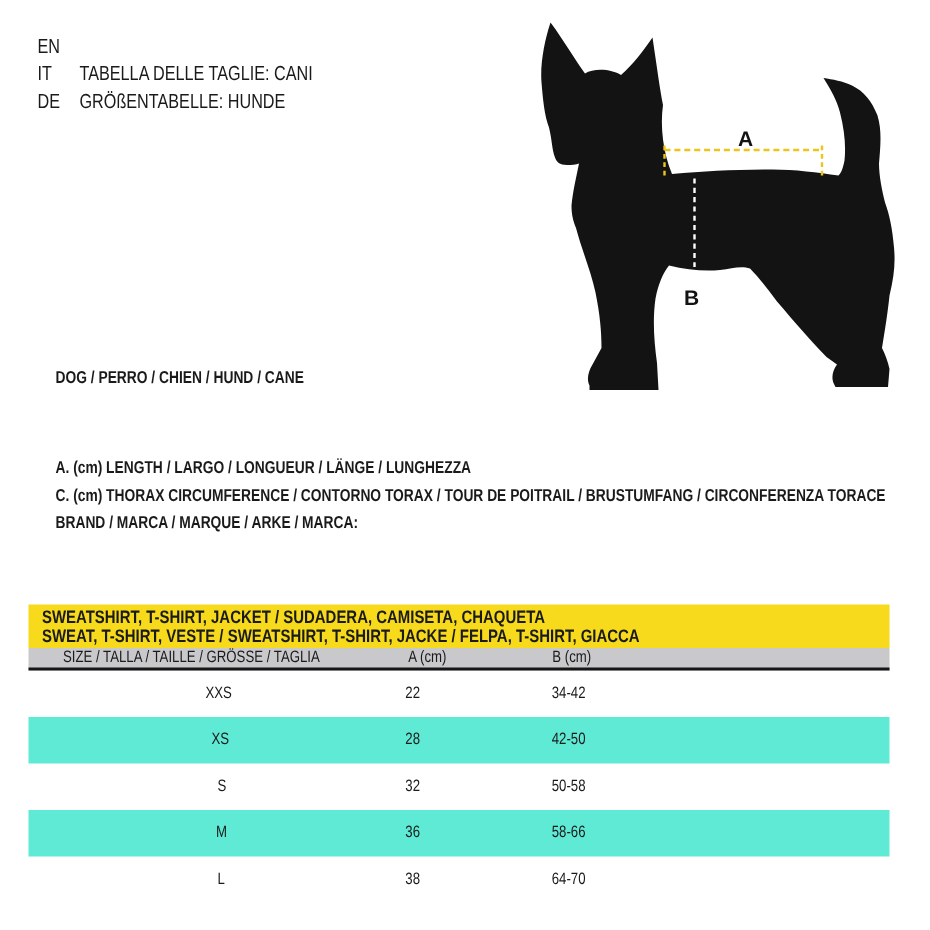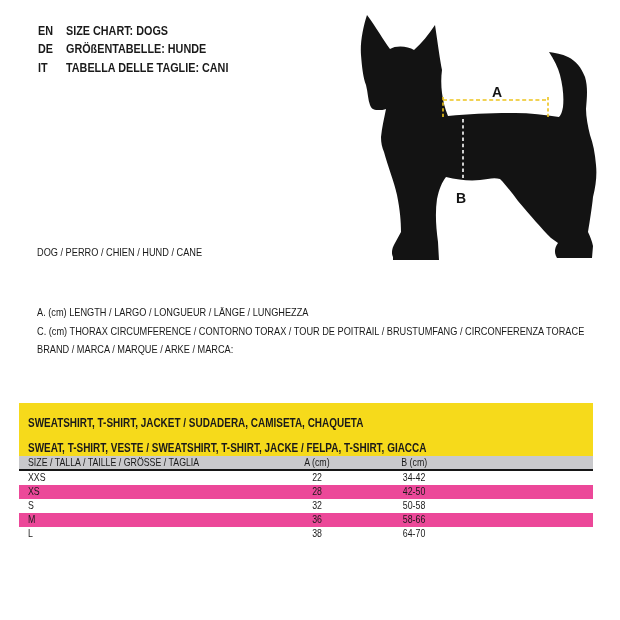--- a/index.html
+++ b/index.html
@@ -12,64 +12,63 @@
     background: #ffffff;
     overflow: hidden;
   }
   
   .cx { display: inline-block; transform: scaleX(0.8); transform-origin: 0 50%; white-space: nowrap; }
   .cx-c { display: inline-block; transform: scaleX(0.8); transform-origin: 50% 50%; white-space: nowrap; }
 
   
   .lang-block { position: absolute; left: 25px; top: 21px; }
   .lang-row { display: grid; grid-template-columns: 28px auto; height: 18.6px; align-items: center; }
-  .lang-row .code, .lang-row .label { font-size: 13.5px; font-weight: bold; margin-left: 13px; }
+  .lang-row .code, .lang-row .label { font-size: 13.5px; font-weight: normal; }
 
   
   .dog-figure { position: absolute; left: 330px; top: 5px; width: 290px; height: 265px; }
 
   
-  .caption { position: absolute; left: 25px; font-size: 11.5px; font-weight: normal; line-height: 13px; padding-left: 12px; }
+  .caption { position: absolute; left: 25px; font-size: 11.5px; font-weight: bold; line-height: 13px; padding-left: 12px; }
   .dog-caption { top: 246px; }
   .measure-caption { top: 303px; }
   .measure-caption .line { height: 19px; display: flex; align-items: center; }
   .brand-caption { top: 343px; }
 
   
   .size-table { position: absolute; left: 19px; top: 403px; width: 574px; }
   .banner { background: #F6DA1B; padding: 1px 0 2px 9px; }
-  .banner .line { font-size: 12px; font-weight: bold; height: 13px; display: flex; align-items: center; margin-top: 12px; }
+  .banner .line { font-size: 12px; font-weight: bold; height: 13px; display: flex; align-items: center; }
   .banner .cx { transform: scaleX(0.83); }
   .thead { background: #C9C9CC; border-bottom: 2.5px solid #161616; }
   .trow { display: grid; grid-template-columns: 250px 96px 98px 1fr; align-items: center; }
   .thead.trow { height: 14.5px; }
-  .tbody .trow { height: 14px; }
-  .tbody .trow.alt { background: #ec4899; }
+  .tbody .trow { height: 31px; }
+  .tbody .trow.alt { background: #5eead4; }
   .cell { font-size: 11px; line-height: 1; }
-  .cell.first { padding-left: 9px; text-align: left; }
-  .cell.num { text-align: center; }
+  .cell.first { padding-left: 9px; text-align: center; }
+  .cell.num { text-align: left; }
   .thead .cell { font-weight: normal; }
 </style>
 </head>
 <body>
 
 <div class="page">
 
   <div class="lang-block">
     <div class="lang-row">
       <span class="code"><span class="cx">EN</span></span>
-      <span class="label"><span class="cx">SIZE CHART: DOGS</span></span>
+    </div>
+    <div class="lang-row">
+      <span class="code"><span class="cx">IT</span></span>
+      <span class="label"><span class="cx">TABELLA DELLE TAGLIE: CANI</span></span>
     </div>
     <div class="lang-row">
       <span class="code"><span class="cx">DE</span></span>
       <span class="label"><span class="cx">GRÖßENTABELLE: HUNDE</span></span>
-    </div>
-    <div class="lang-row">
-      <span class="code"><span class="cx">IT</span></span>
-      <span class="label"><span class="cx">TABELLA DELLE TAGLIE: CANI</span></span>
     </div>
   </div>
 
   <div class="dog-figure">
     <svg width="290" height="265" viewBox="0 0 290 265" xmlns="http://www.w3.org/2000/svg">
 
       <path fill="#131313" d="
         M37,10
         C33,22 30,38 31,50
         C32,62 33,72 36,80

